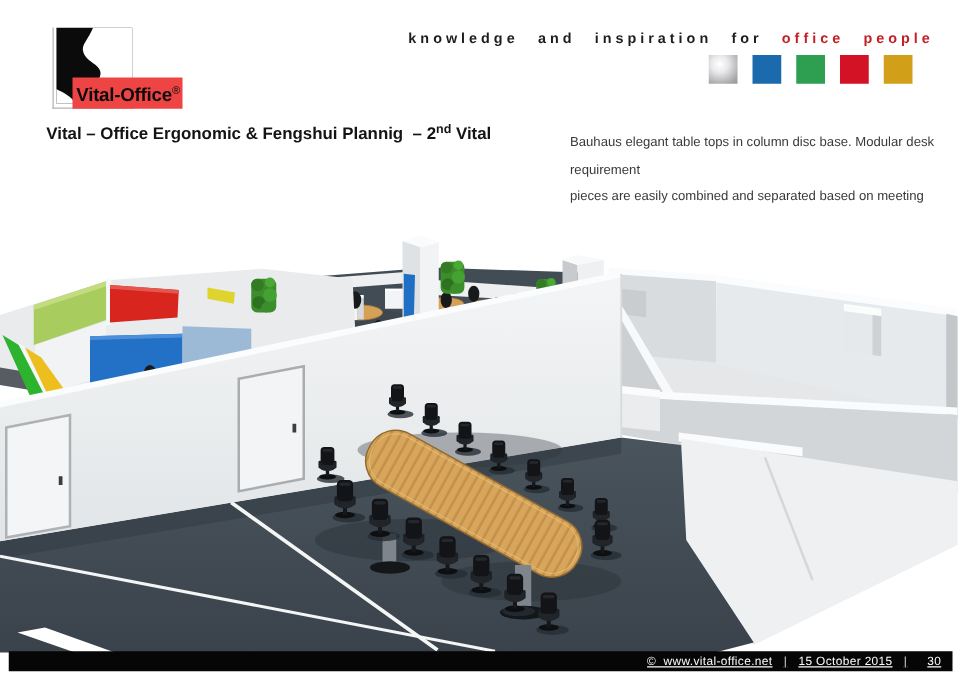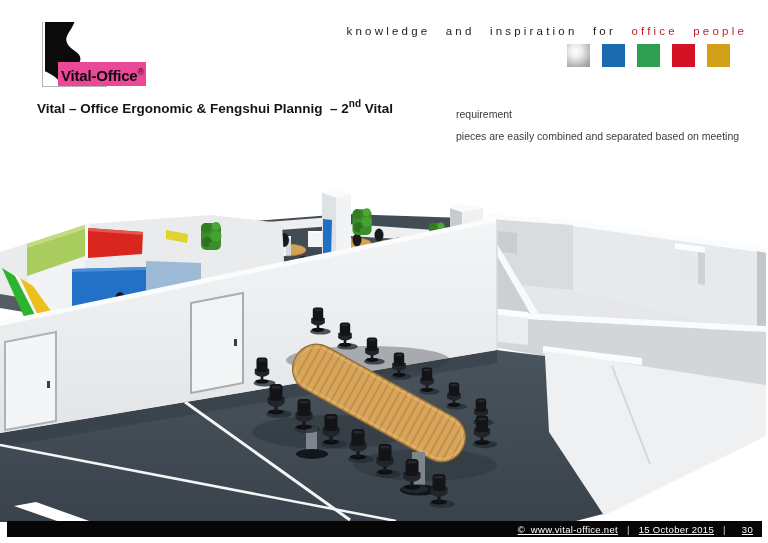--- a/index.html
+++ b/index.html
@@ -4,26 +4,26 @@
 <style>
   html,body{margin:0;padding:0;}
   body{
     width:768px;height:543px;position:relative;overflow:hidden;
     background:#ffffff;font-family:"Liberation Sans",sans-serif;
   }
   
   .logo-wrap{position:absolute;left:42px;top:22px;width:64px;height:64px;
     border-left:1px solid #b4b4b4;border-bottom:1px solid #b4b4b4;}
   .logo-square{position:absolute;left:2px;top:0;width:61px;height:61px;display:block;}
-  .wordmark{position:absolute;left:15px;top:40px;background:#ec4899;
+  .wordmark{position:absolute;left:15px;top:40px;background:#ef4444;
     font-weight:normal;font-size:15px;letter-spacing:-0.2px;color:#0c0c0c;
     padding:1px 2px 1px 3px;white-space:nowrap;line-height:18px;}
   .wordmark sup{font-size:9px;}
   .tagline{position:absolute;top:25px;right:21px;font-size:11.5px;
-    letter-spacing:3.2px;word-spacing:9px;color:#1d1d1d;white-space:pre;font-weight:400;}
+    letter-spacing:3.2px;word-spacing:9px;color:#1d1d1d;white-space:pre;font-weight:700;}
   .tagline .accent{color:#c32026;}
   .squares{position:absolute;top:44px;right:38px;display:flex;gap:12px;}
   .sq{width:23px;height:23px;}
   .sq-silver{background:radial-gradient(circle at 38% 32%, #ffffff 0%, #e9e9eb 32%, #a8a9ab 78%, #96979a 100%);}
   .sq-blue{background:#1a6aad;}
   .sq-green{background:#2e9e51;}
   .sq-red{background:#d41226;}
   .sq-gold{background:#d2a018;}
   
   .page-title{position:absolute;left:37px;top:98px;font-size:13.5px;font-weight:bold;
@@ -268,20 +268,21 @@
   <div class="sq sq-silver"></div>
   <div class="sq sq-blue"></div>
   <div class="sq sq-green"></div>
   <div class="sq sq-red"></div>
   <div class="sq sq-gold"></div>
 </div>
 
 <div class="page-title"><span>Vital – Office Ergonomic &amp; Fengshui Plannig  – 2</span><sup>nd</sup><span> Vital</span></div>
 
 <div class="desc">
+  <div>Bauhaus elegant table tops in column disc base. Modular desk</div>
   <div>requirement</div>
   <div>pieces are easily combined and separated based on meeting</div>
 </div>
 
 <div class="footer">
   <span>©  www.vital-office.net</span>
   <span class="f-sep">|</span>
   <span>15 October 2015</span>
   <span class="f-sep">|</span>
   <span class="f-page">30</span>

